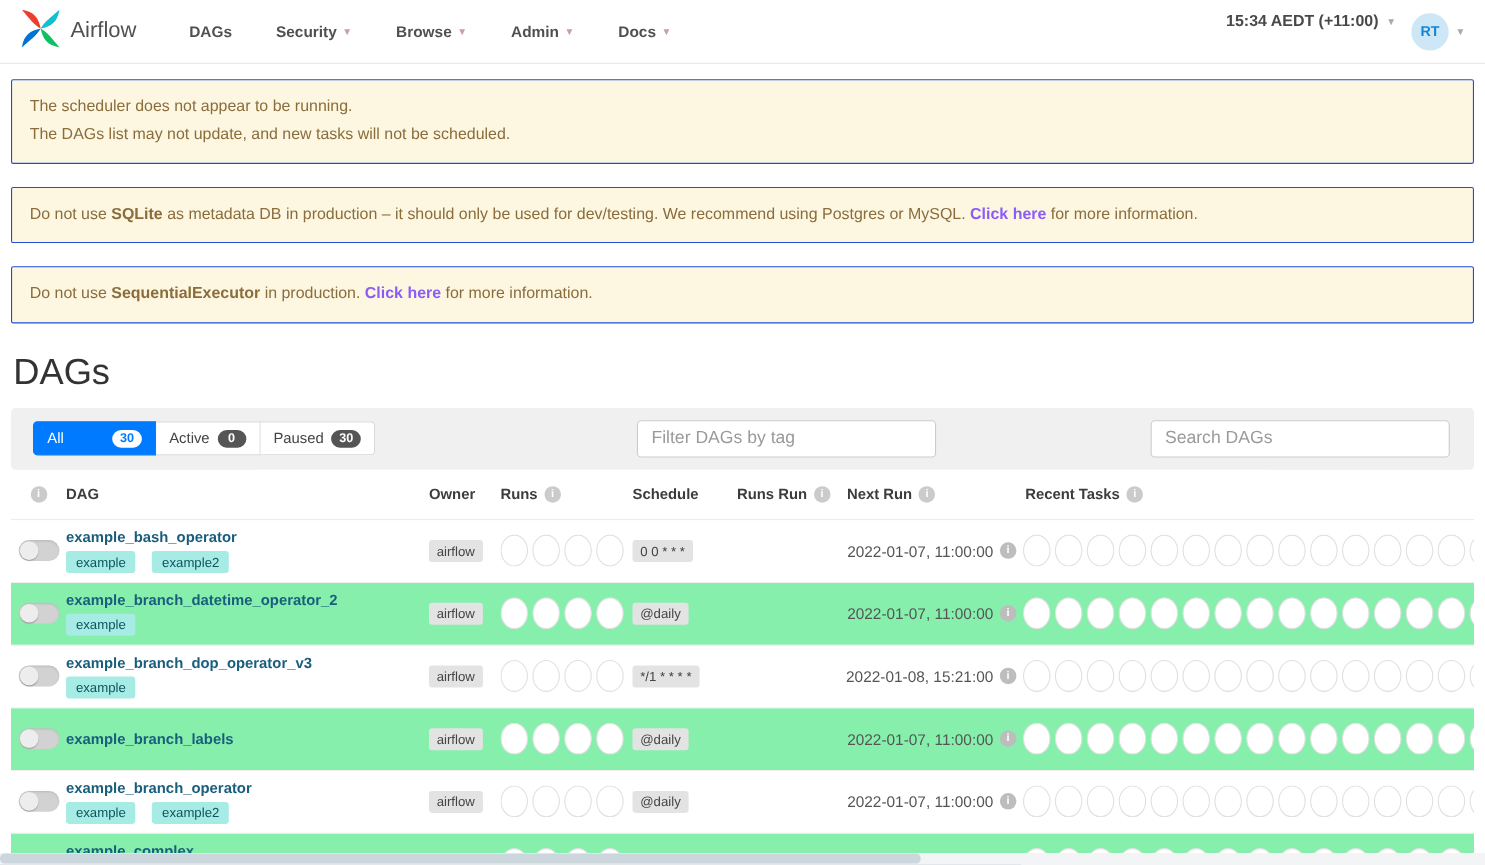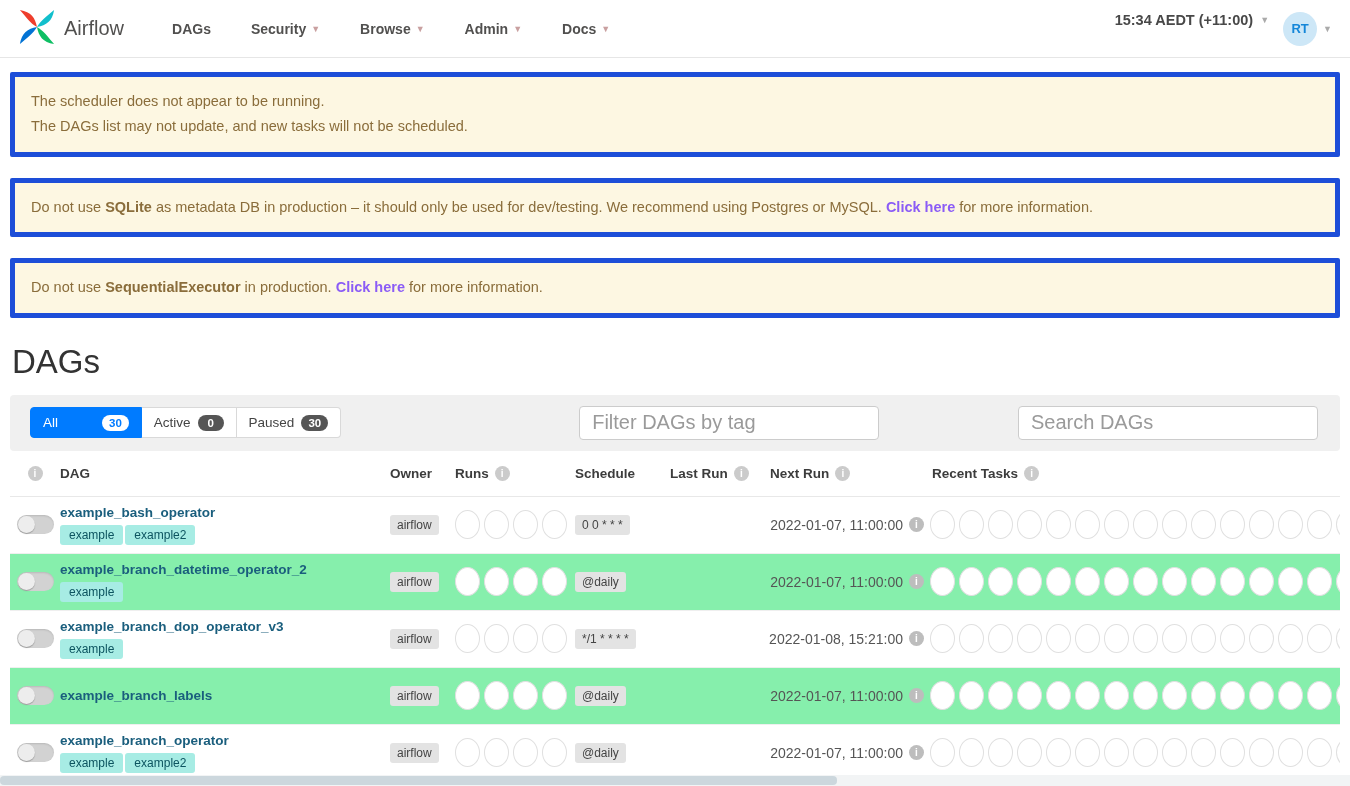--- a/index.html
+++ b/index.html
@@ -16,21 +16,21 @@
   .caret { font-size:9px; color:#c9a0a0; }
   .nav-right { margin-left:auto; display:flex; align-items:flex-start; gap:14px; }
   .clock { font-size:14.5px; font-weight:700; color:#484848; display:flex; align-items:center; gap:7px; }
   .clock .caret, .avatar-wrap .caret { color:#aaa; }
   .avatar-wrap { display:flex; align-items:center; gap:6px; cursor:pointer; }
   .avatar { width:34px; height:34px; border-radius:50%; background:#cde7f7;
     color:#1486d8; font-size:13px; font-weight:700; display:flex; align-items:center; justify-content:center; }
 
   
   .alerts { padding:14px 10px 0 10px; }
-  .alert { background:#fdf7e2; border:5px solid #1d4ed8; border-radius:2px;
+  .alert { background:#fdf7e2; border:1px solid #1d4ed8; border-radius:2px;
     color:#8a6d3b; font-size:14.5px; padding:12px 16px; margin-bottom:21px; line-height:1.75; }
   .alert strong { font-weight:700; }
   .alert a { color:#8b5cf6; font-weight:700; text-decoration:none; cursor:pointer; }
 
   
   h1.page-title { font-size:33px; font-weight:400; color:#333; padding:4px 10px 14px 12px; }
 
   
   .card { margin:0 10px; overflow:hidden; }
   .filter-bar { background:#f0f0f0; border-radius:4px; height:56px; display:flex;
@@ -38,22 +38,22 @@
   .btn-group { display:flex; }
   .tab { height:31px; display:flex; align-items:center; gap:7px; padding:0 12px;
     background:#fff; border:1px solid #d9d9d9; border-left-width:0; font-size:13.5px;
     color:#444; cursor:pointer; font-family:inherit; }
   .tab:first-child { border-left-width:1px; border-radius:4px 0 0 4px;gap:44px; }
   .tab:last-child { border-radius:0 4px 4px 0; }
   .tab.active { background:#007bff; border-color:#007bff; color:#fff; }
   .tab-badge { min-width:26px; padding:2px 7px; border-radius:10px; background:#555;
     color:#fff; font-size:11.5px; font-weight:700; text-align:center; }
   .tab.active .tab-badge { background:#fff; color:#007bff; }
-  .filter-input { height:34px; width:300px; border:1px solid #ccc; border-radius:4px;
-    padding:0 12px; font-size:20px; color:#555; font-family:inherit; background:#fff; }
+  .filter-input { height:34px; width:272px; border:1px solid #ccc; border-radius:4px;
+    padding:0 12px; font-size:16px; color:#555; font-family:inherit; background:#fff; }
   .filter-input::placeholder { color:#9a9a9a; }
   .tag-filter { margin-left:238px; }
   .search-filter { margin-left:auto; margin-right:2px; }
 
   
   .grid { display:grid; grid-template-columns:50px 330px 65px 120px 95px 100px 160px 1fr;
     align-items:center; }
   .thead { min-height:46px; font-size:13.5px; font-weight:700; color:#3c3c3c;
     border-bottom:1px solid #e8e8e8; }
   .th { display:flex; align-items:center; gap:6px; }
@@ -66,21 +66,21 @@
   .dag-row.striped { background:#86efac; }
 
   .toggle-cell { display:flex; justify-content:center; }
   .toggle { width:37px; height:19px; border-radius:10px; background:#d2d2d2;
     position:relative; cursor:pointer; box-shadow:inset 0 1px 2px rgba(0,0,0,.12); }
   .toggle .knob { position:absolute; left:1px; top:1px; width:17px; height:17px;
     border-radius:50%; background:#ededed; box-shadow:0 1px 1px rgba(0,0,0,.25); }
 
   .name-cell { display:flex; flex-direction:column; justify-content:center; gap:5px; padding:8px 0; }
   .dag-link { font-size:13.5px; font-weight:700; color:#1a5e7d; text-decoration:none; cursor:pointer; }
-  .tags { display:flex; gap:2px; }
+  .tags { display:flex; gap:15px; }
   .tag-badge { background:#a7ece4; color:#0c5460; font-size:12px; padding:3px 9px;
     border-radius:3px; cursor:pointer; }
 
   .owner-badge, .schedule-badge { background:#e3e3e3; color:#444; font-size:12px;
     padding:3px 7px; border-radius:3px; display:inline-block; }
   .owner-cell, .schedule-cell { justify-self:start; }
 
   .circles { display:flex; gap:4px; white-space:nowrap; overflow:hidden; }
   .circle { flex:none; width:25px; height:29px; border-radius:50%;
     border:1.5px solid #e0e0e0; background:#fff; cursor:pointer; }
@@ -190,21 +190,21 @@
         <span>Owner</span>
       </div>
     <div class="th">
         <span>Runs</span>
         <span class="info-icon">i</span>
       </div>
     <div class="th">
         <span>Schedule</span>
       </div>
     <div class="th">
-        <span>Last Run</span>
+        <span>Runs Run</span>
         <span class="info-icon">i</span>
       </div>
     <div class="th">
         <span>Next Run</span>
         <span class="info-icon">i</span>
       </div>
     <div class="th" style="padding-left:2px">
         <span>Recent Tasks</span>
         <span class="info-icon">i</span>
       </div>

